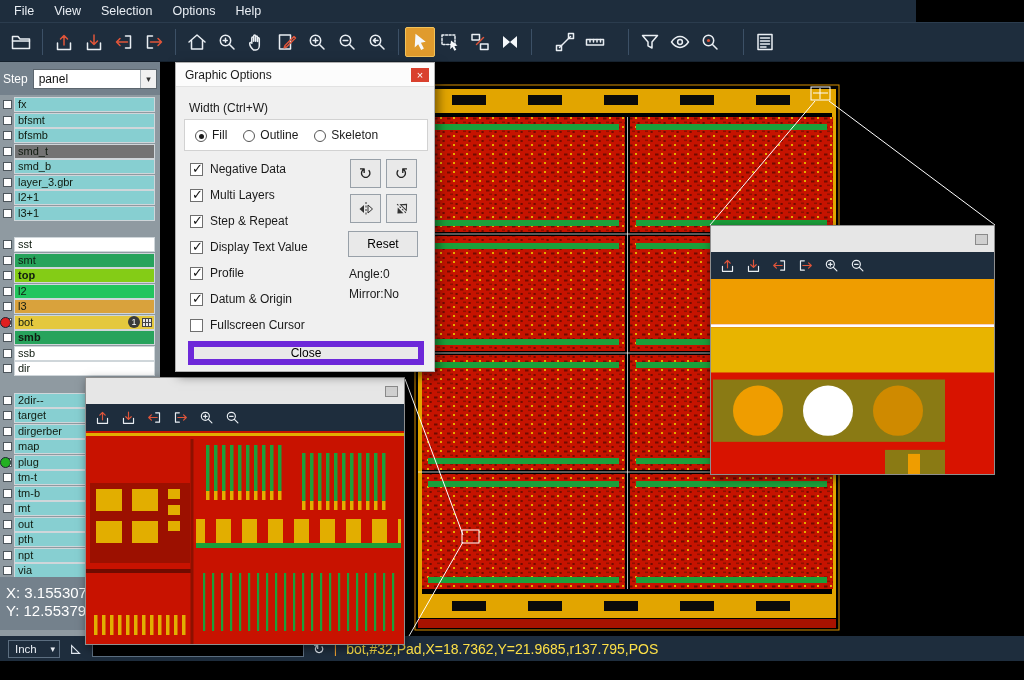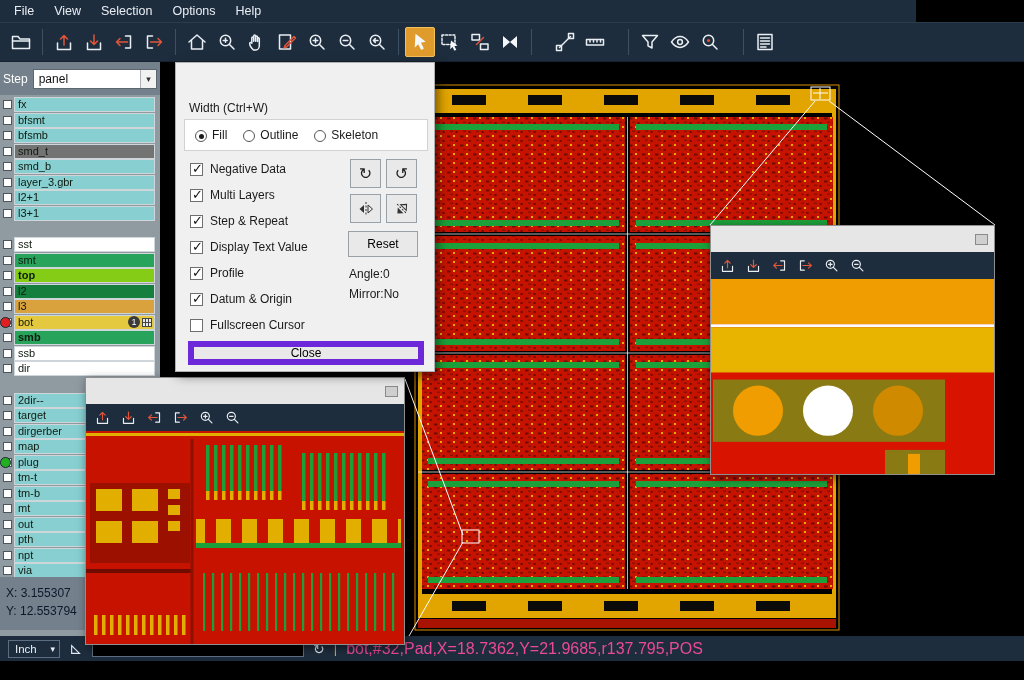--- a/index.html
+++ b/index.html
@@ -22,30 +22,30 @@
 .combo-arrow-box{position:absolute;right:0;top:0;width:16px;height:100%;border-left:1px solid #aab2b8;background:#f1f1f1;display:flex;align-items:center;justify-content:center;font-size:9px;color:#333}
 .layers{padding-top:2px}
 .lrow{display:flex;align-items:center;height:15.5px;position:relative;padding-left:1px}
 .lrow.gap{margin-top:16px}
 .lchk{width:9px;height:9px;background:#fff;border:1px solid #4d565c;margin:0 2px;flex:none}
 .lind{position:absolute;left:0;top:2px;width:11px;height:11px;border-radius:50%;border:1px solid #1c2733;z-index:2}
 .lname{flex:1;height:15px;border:1px solid #cfd6da;margin-right:5px;display:flex;align-items:center;padding:0 2px 0 3px}
 .lt{font-style:normal;font-size:11px;color:#101b10;flex:1;line-height:13px;white-space:nowrap;overflow:hidden}
 .lbadge{width:12px;height:12px;border-radius:50%;background:#3a3a3a;color:#fff;font-size:9px;display:flex;align-items:center;justify-content:center;flex:none}
 .lgrid{width:10px;height:9px;margin-left:2px;flex:none;border:1px solid #444;background:linear-gradient(#444,#444) 33% 0/1px 100% no-repeat,linear-gradient(#444,#444) 66% 0/1px 100% no-repeat,linear-gradient(#444,#444) 0 50%/100% 1px no-repeat,#e8e8e8}
-.coords-area{position:absolute;left:0;top:515px;width:160px;height:53px;background:#74818c;color:#0f172a;font-size:12px;padding:7px 0 0 6px;line-height:18px}
+.coords-area{position:absolute;left:0;top:515px;width:160px;height:53px;background:#74818c;color:#ffffff;font-size:15px;padding:7px 0 0 6px;line-height:18px}
 
 .canvas{position:absolute;left:160px;top:62px;width:864px;height:593px;background:#000}
 
 .statusbar{position:absolute;left:0;top:636px;width:1024px;height:25px;background:#1e2d3d;display:flex;align-items:center;padding:0 8px;gap:9px}
 .unit-combo{width:52px;height:18px;border:1px solid #5c6e80;color:#e9eef4;font-size:11.5px;display:flex;align-items:center;justify-content:space-between;padding:0 4px 0 6px;flex:none}
 .cmd-input{width:212px;height:17px;background:#000;border:1px solid #5c6e80;color:#fff;font-size:11px;padding:0 4px;flex:none}
 .glyph-ico{color:#dfe6ee;font-size:14px;line-height:14px;flex:none}
 .sep-orange{color:#f0a030;font-size:13px;flex:none}
-.status-msg{color:#ec4899;font-size:16px;white-space:nowrap}
+.status-msg{color:#fde047;font-size:14px;white-space:nowrap}
 
 .dialog{position:absolute;left:175px;top:62px;width:260px;height:310px;background:#f0f0f0;border:1px solid #b0b0b0;box-shadow:3px 4px 10px rgba(0,0,0,.5);font-size:12px;color:#1a1a1a;z-index:30}
 .dlg-title{height:24px;background:#fcfcfc;border-bottom:1px solid #e2e2e2;display:flex;align-items:center;justify-content:space-between;padding:0 5px 0 9px}
 .dlg-close{width:18px;height:14px;background:#d9402e;color:#fff;font-size:11px;line-height:12px;text-align:center;border:none}
 .dlg-width-label{position:absolute;left:13px;top:38px}
 .radio-box{position:absolute;left:8px;top:56px;width:244px;height:32px;background:#fff;border:1px solid #d2d2d2;display:flex;align-items:center;gap:16px;padding-left:10px}
 .radio-item{display:flex;align-items:flex-end}
 .rb{width:12px;height:12px;border:1px solid #555;border-radius:50%;background:#fff;position:relative;margin-right:5px;flex:none}
 .rb.checked::after{content:"";position:absolute;left:2.5px;top:2.5px;width:5.5px;height:5.5px;border-radius:50%;background:#1a1a1a}
 .opt-row{position:absolute;left:14px;display:flex;align-items:center;height:16px}
@@ -441,21 +441,21 @@
           </span>
         </div>
       <div class="lrow">
           <span class="lchk"></span>
           <span class="lname" style="background: #84cc16; font-weight: bold;">
             <i class="lt">top</i>
           </span>
         </div>
       <div class="lrow">
           <span class="lchk"></span>
-          <span class="lname" style="background: #15803d;">
+          <span class="lname" style="background: #22c55e;">
             <i class="lt">l2</i>
           </span>
         </div>
       <div class="lrow">
           <span class="lchk"></span>
           <span class="lname" style="background: rgb(217, 162, 60);">
             <i class="lt">l3</i>
           </span>
         </div>
       <div class="lrow">
@@ -559,20 +559,24 @@
           </span>
         </div>
     </div>
     <div class="coords-area">
       <div>X: 3.155307</div>
       <div>Y: 12.553794</div>
     </div>
   </div>
 
   <div class="dialog">
+    <div class="dlg-title">
+      <span>Graphic Options</span>
+      <button class="dlg-close">×</button>
+    </div>
     <div class="dlg-width-label">Width (Ctrl+W)</div>
     <div class="radio-box">
       <span class="radio-item">
           <span class="rb checked"></span>
           <span>Fill</span>
         </span>
       <span class="radio-item">
           <span class="rb"></span>
           <span>Outline</span>
         </span>

